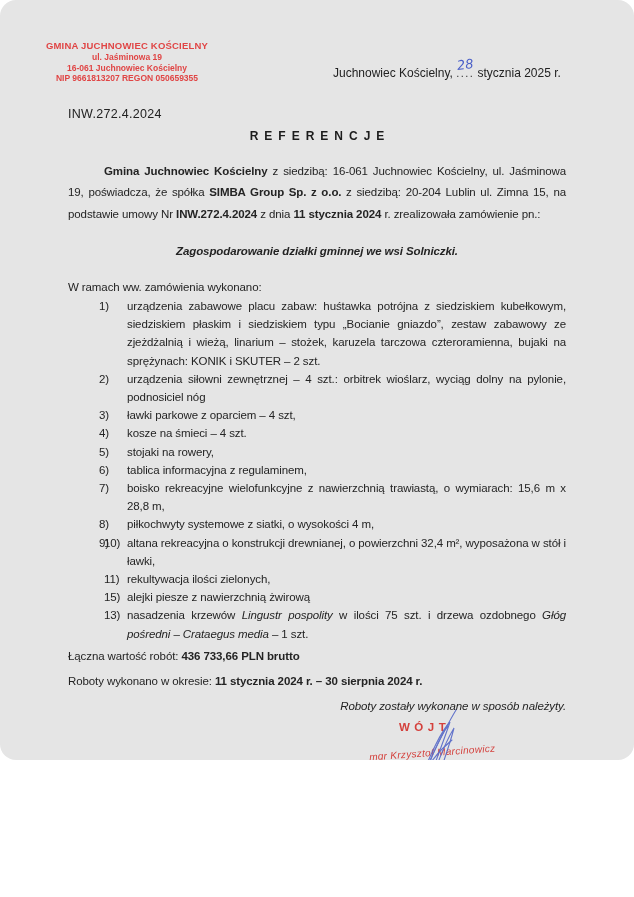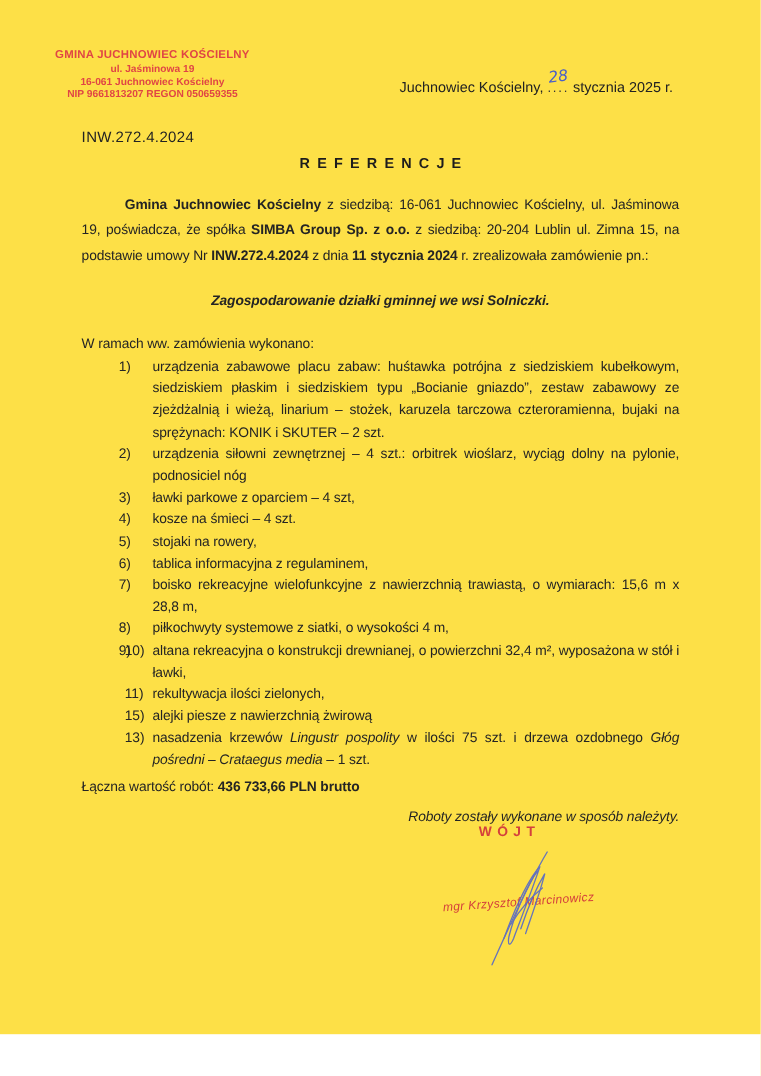--- a/index.html
+++ b/index.html
@@ -1,18 +1,18 @@
 <!DOCTYPE html>
 <html><head>
 <meta charset="utf-8">
 <style>
   html,body{margin:0;padding:0;background:#ffffff;}
   .page{
-    position:relative;width:634px;height:862px;background:#fde047;overflow:hidden;
-    font-family:"Liberation Sans",sans-serif;color:#222222;
+    position:relative;width:634px;height:760px;background:#e5e5e5;overflow:hidden;
+    font-family:"Liberation Sans",sans-serif;color:#222222;border-radius:16px;
   }
   
   .stamp{position:absolute;left:44px;top:40px;width:166px;text-align:center;
          color:#e04545;font-weight:bold;}
   .stamp .s1{font-size:9.5px;line-height:12px;letter-spacing:0.2px;}
   .stamp .s2,.stamp .s3,.stamp .s4{font-size:8.5px;line-height:10.5px;}
   
   .dateline{position:absolute;left:333px;top:66px;font-size:12px;color:#222;}
   .day-unit{position:relative;display:inline-block;width:18px;vertical-align:baseline;}
   .day-dots{letter-spacing:1.5px;color:#333;font-size:11px;}
@@ -32,21 +32,21 @@
   ol.scope{list-style:none;margin:0;padding:0;}
   ol.scope li{position:relative;padding-left:59px;text-align:justify;line-height:18.2px;}
   ol.scope li .num{position:absolute;left:31px;top:0;}
   ol.scope li.n2 .num{left:36px;}
   .totals{margin-top:4px;}
   .totals p{margin:0 0 7px 0;line-height:18px;}
   .b{font-weight:bold;}
   .i{font-style:italic;}
   .closing{font-style:italic;text-align:right;}
   
-  .wojt{position:absolute;left:399px;top:688px;font-size:11.5px;font-weight:bold;
+  .wojt{position:absolute;left:399px;top:721px;font-size:11.5px;font-weight:bold;
         color:#d4403c;letter-spacing:4.5px;}
   .signer{position:absolute;left:369px;top:747px;font-size:10px;font-style:italic;
           color:#d4403c;transform:rotate(-4deg);letter-spacing:0.3px;}
   .scribble{position:absolute;left:398px;top:704px;}
 </style>
 </head>
 <body>
 
 <div class="page">
 
@@ -84,20 +84,21 @@
       <li><span class="num">8)</span><span>piłkochwyty systemowe z siatki, o wysokości 4 m,</span></li>
       <li><span class="num">9)</span></li>
       <li class="n2"><span class="num">10)</span><span>altana rekreacyjna o konstrukcji drewnianej, o powierzchni 32,4 m², wyposażona w stół i ławki,</span></li>
       <li class="n2"><span class="num">11)</span><span>rekultywacja ilości zielonych,</span></li>
       <li class="n2"><span class="num">15)</span><span>alejki piesze z nawierzchnią żwirową</span></li>
       <li class="n2"><span class="num">13)</span><span>nasadzenia krzewów </span><span class="i">Lingustr pospolity</span><span> w ilości 75 szt. i drzewa ozdobnego </span><span class="i">Głóg pośredni – Crataegus media</span><span> – 1 szt.</span></li>
     </ol>
 
     <div class="totals">
       <p><span>Łączna wartość robót: </span><span class="b">436 733,66 PLN brutto</span></p>
+      <p><span>Roboty wykonano w okresie: </span><span class="b">11 stycznia 2024 r. – 30 sierpnia 2024 r.</span></p>
       <p class="closing">Roboty zostały wykonane w sposób należyty.</p>
     </div>
   </div>
 
   <div class="wojt">WÓJT</div>
   <div class="signer">mgr Krzysztof Marcinowicz</div>
   <svg class="scribble" width="78" height="104" viewBox="0 0 78 104" xmlns="http://www.w3.org/2000/svg">
     <g fill="none" stroke="#5568c8" stroke-width="1.1" stroke-linecap="round" opacity="0.9">
       <path d="M12,100 C22,78 40,36 58,6"></path>
       <path d="M22,78 C32,50 44,26 52,18 C46,36 36,62 30,78 C27,85 25,84 26,77 C30,60 42,32 50,22"></path>

